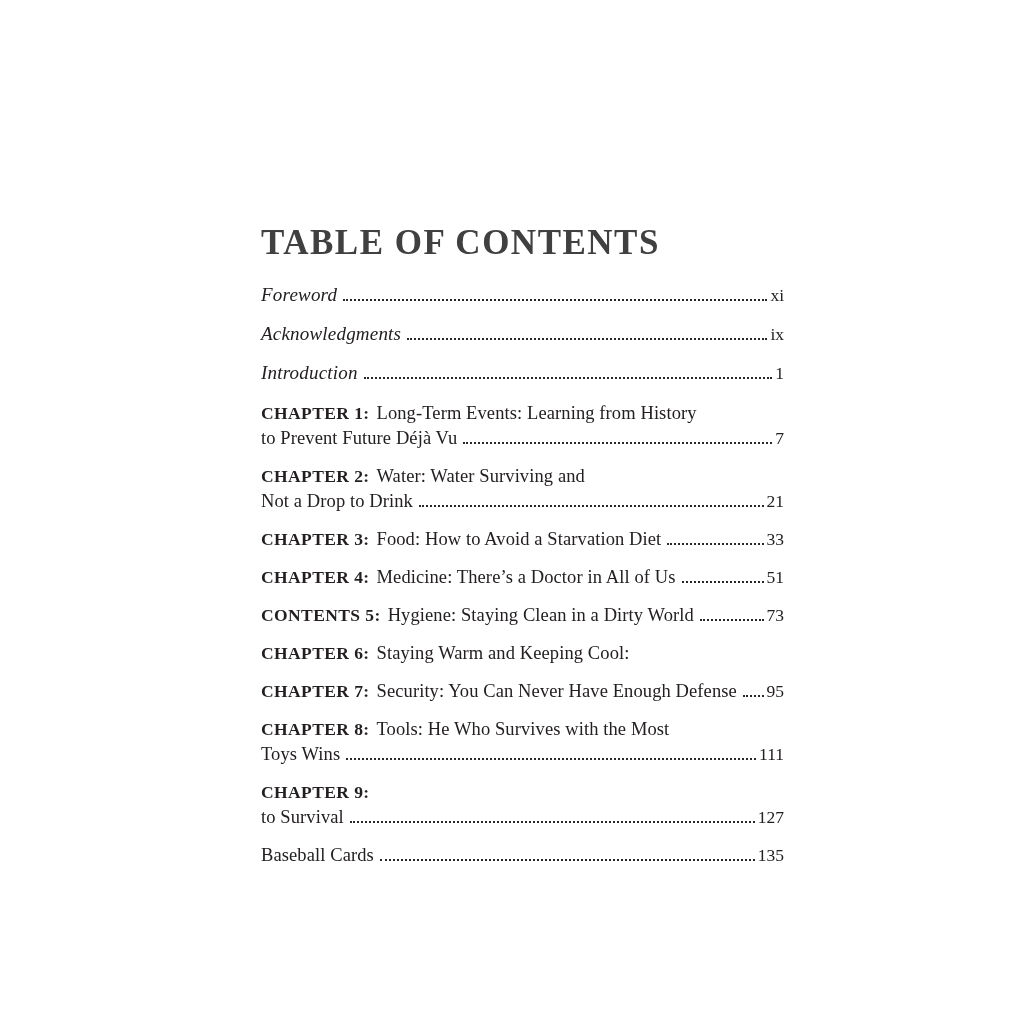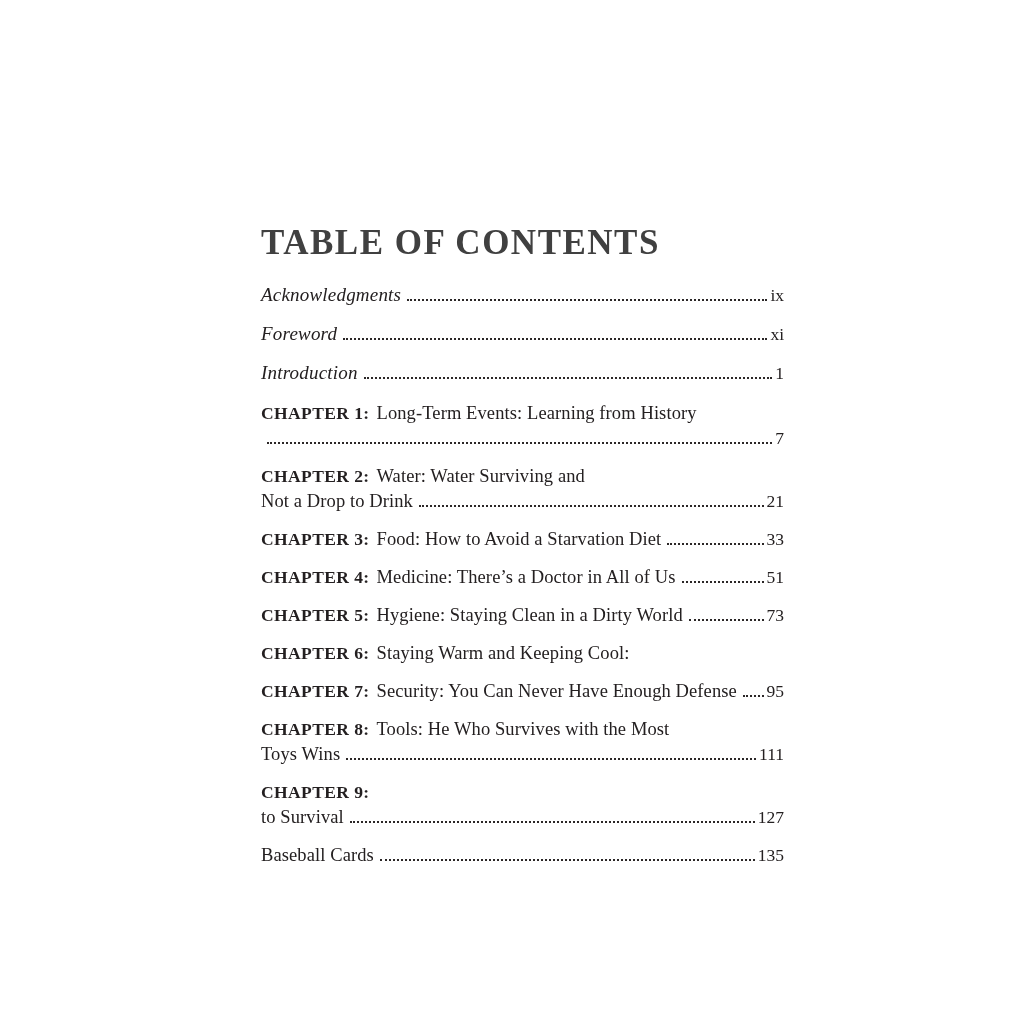--- a/index.html
+++ b/index.html
@@ -77,42 +77,43 @@
     letter-spacing: 0.1px;
   }
 </style>
 </head>
 <body>
 
 <div class="sheet">
   <h1 class="toc-title">TABLE OF CONTENTS</h1>
   <div class="front-matter" id="front-matter">
       <div class="fm-entry row">
+        <span class="fm-label">Foreword</span>
+        <span class="leader"></span>
+        <span class="pg">xi</span>
+      </div>
+      <div class="fm-entry row">
         <span class="fm-label">Acknowledgments</span>
         <span class="leader"></span>
         <span class="pg">ix</span>
-      </div>
-      <div class="fm-entry row">
-        <span class="fm-label">Foreword</span>
-        <span class="leader"></span>
-        <span class="pg">xi</span>
       </div>
       <div class="fm-entry row">
         <span class="fm-label">Introduction</span>
         <span class="leader"></span>
         <span class="pg">1</span>
       </div>
     </div>
   <div class="chapters" id="chapters">
       <div class="entry">
         <div class="row">
           <span class="ch-label">CHAPTER 1:</span>
           <span class="ch-text">Long-Term Events: Learning from History</span>
         </div>
         <div class="row">
+          <span class="ch-text">to Prevent Future Déjà Vu</span>
           <span class="leader"></span>
           <span class="pg">7</span>
         </div>
       </div>
       <div class="entry">
         <div class="row">
           <span class="ch-label">CHAPTER 2:</span>
           <span class="ch-text">Water: Water Surviving and</span>
         </div>
         <div class="row">
@@ -132,21 +133,21 @@
       <div class="entry">
         <div class="row">
           <span class="ch-label">CHAPTER 4:</span>
           <span class="ch-text">Medicine: There’s a Doctor in All of Us</span>
           <span class="leader"></span>
           <span class="pg">51</span>
         </div>
       </div>
       <div class="entry">
         <div class="row">
-          <span class="ch-label">CHAPTER 5:</span>
+          <span class="ch-label">CONTENTS 5:</span>
           <span class="ch-text">Hygiene: Staying Clean in a Dirty World</span>
           <span class="leader"></span>
           <span class="pg">73</span>
         </div>
       </div>
       <div class="entry">
         <div class="row">
           <span class="ch-label">CHAPTER 6:</span>
           <span class="ch-text">Staying Warm and Keeping Cool:</span>
         </div>

